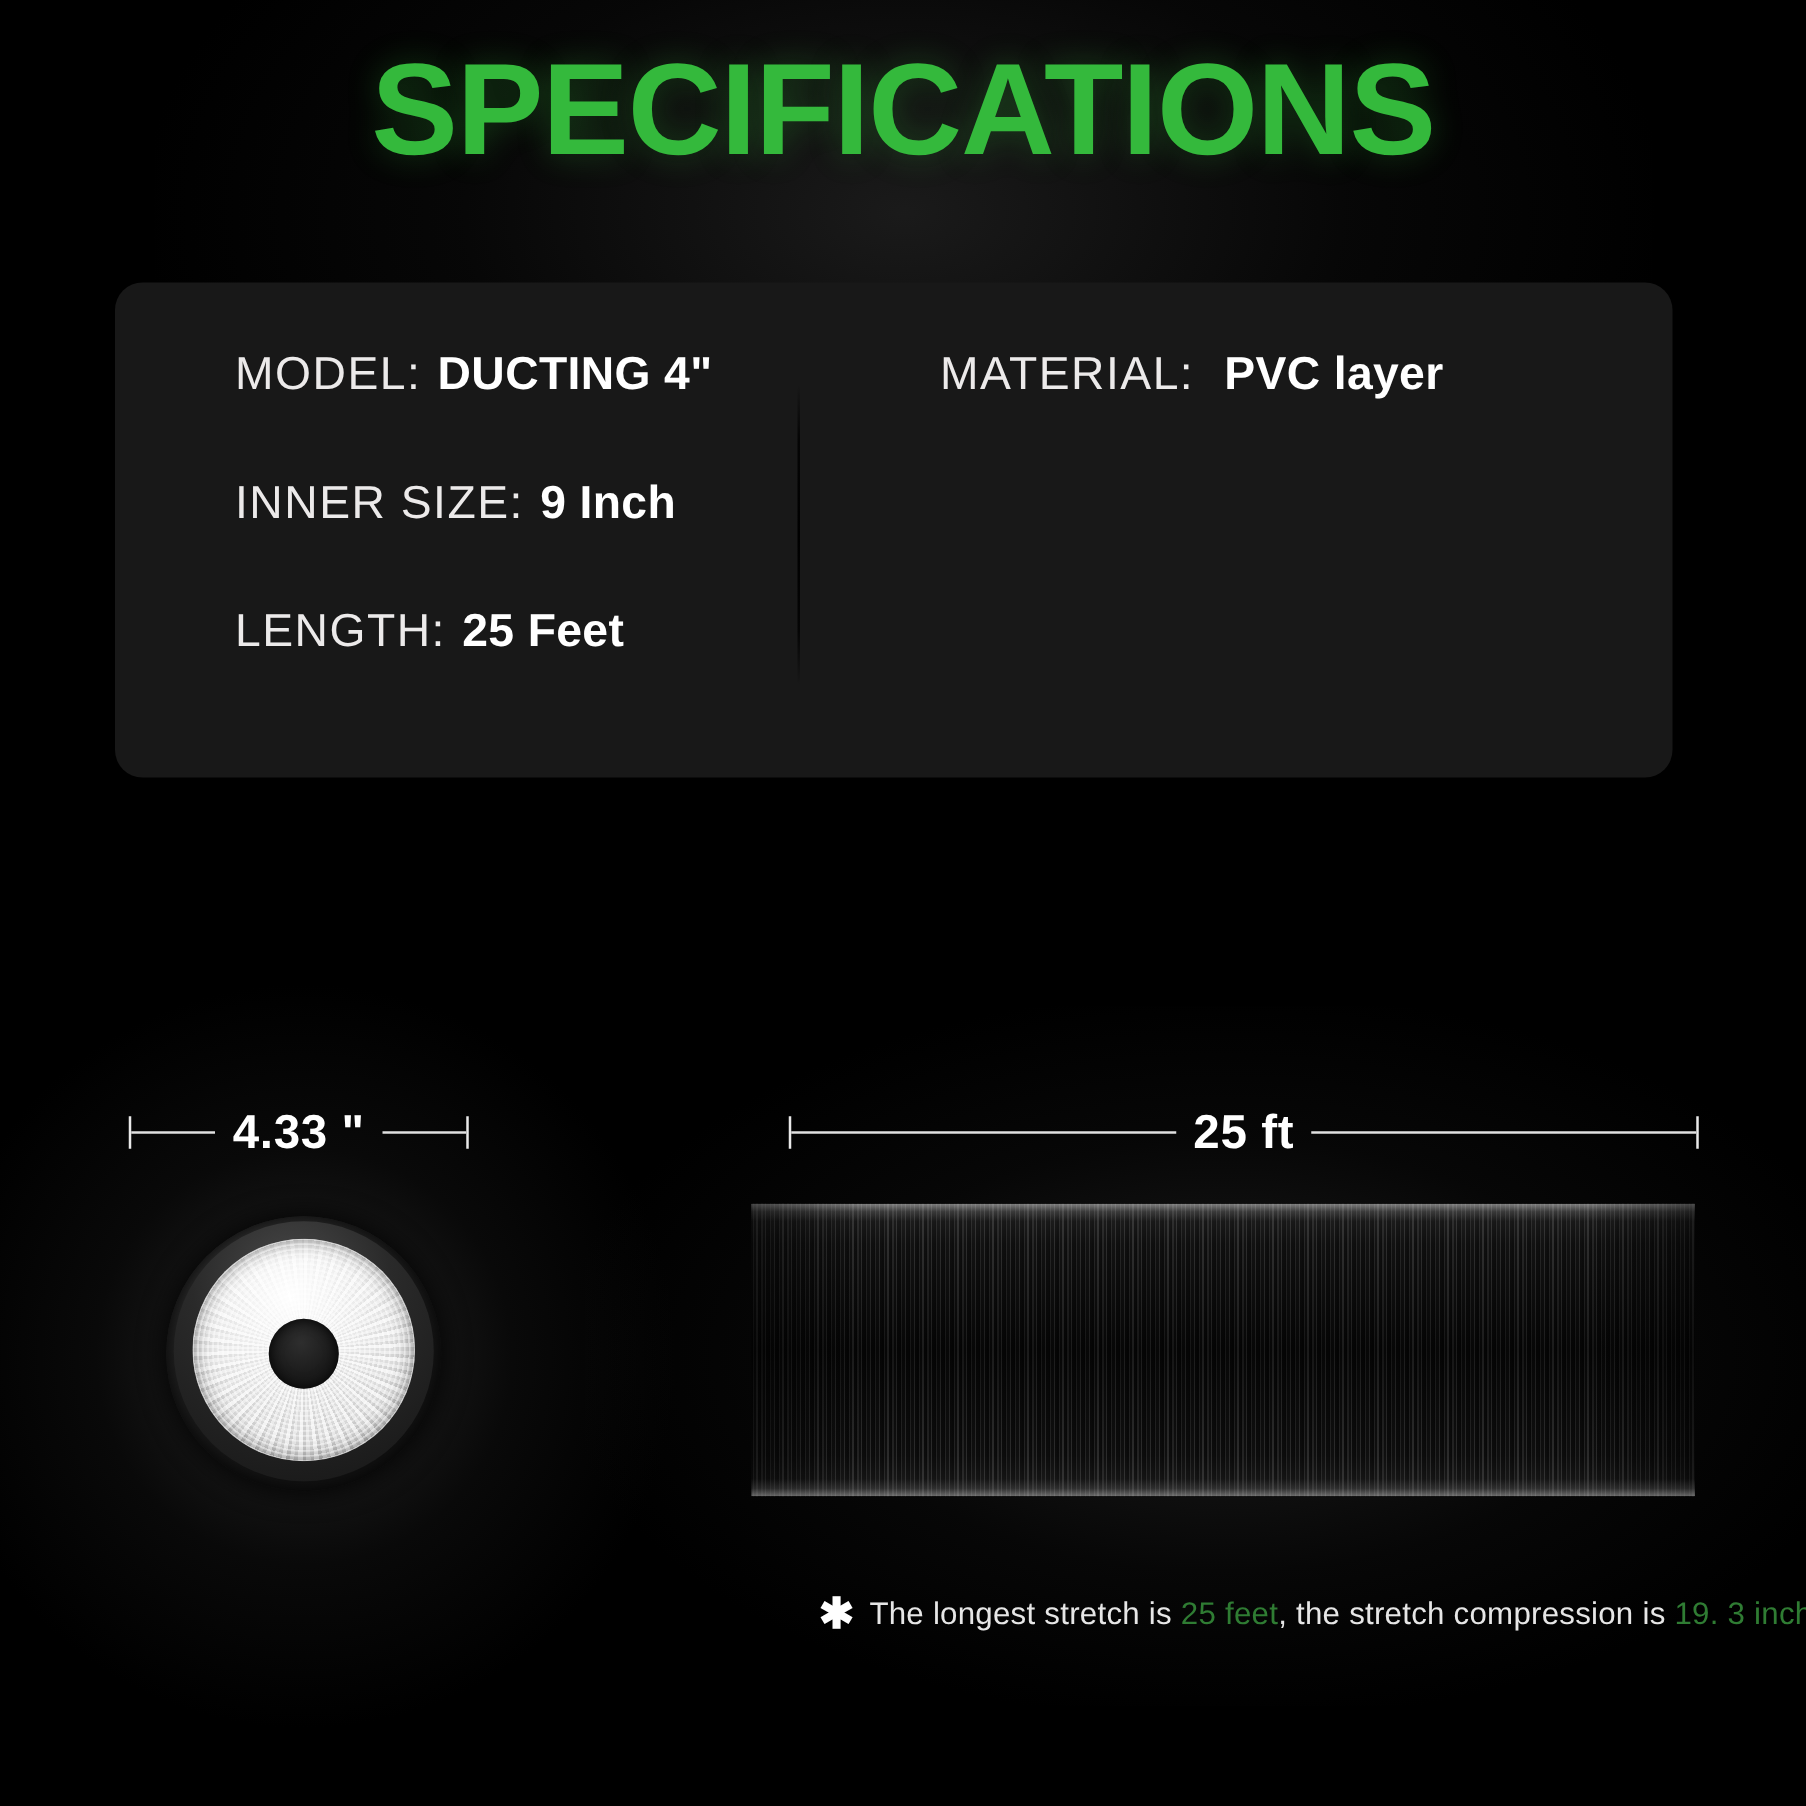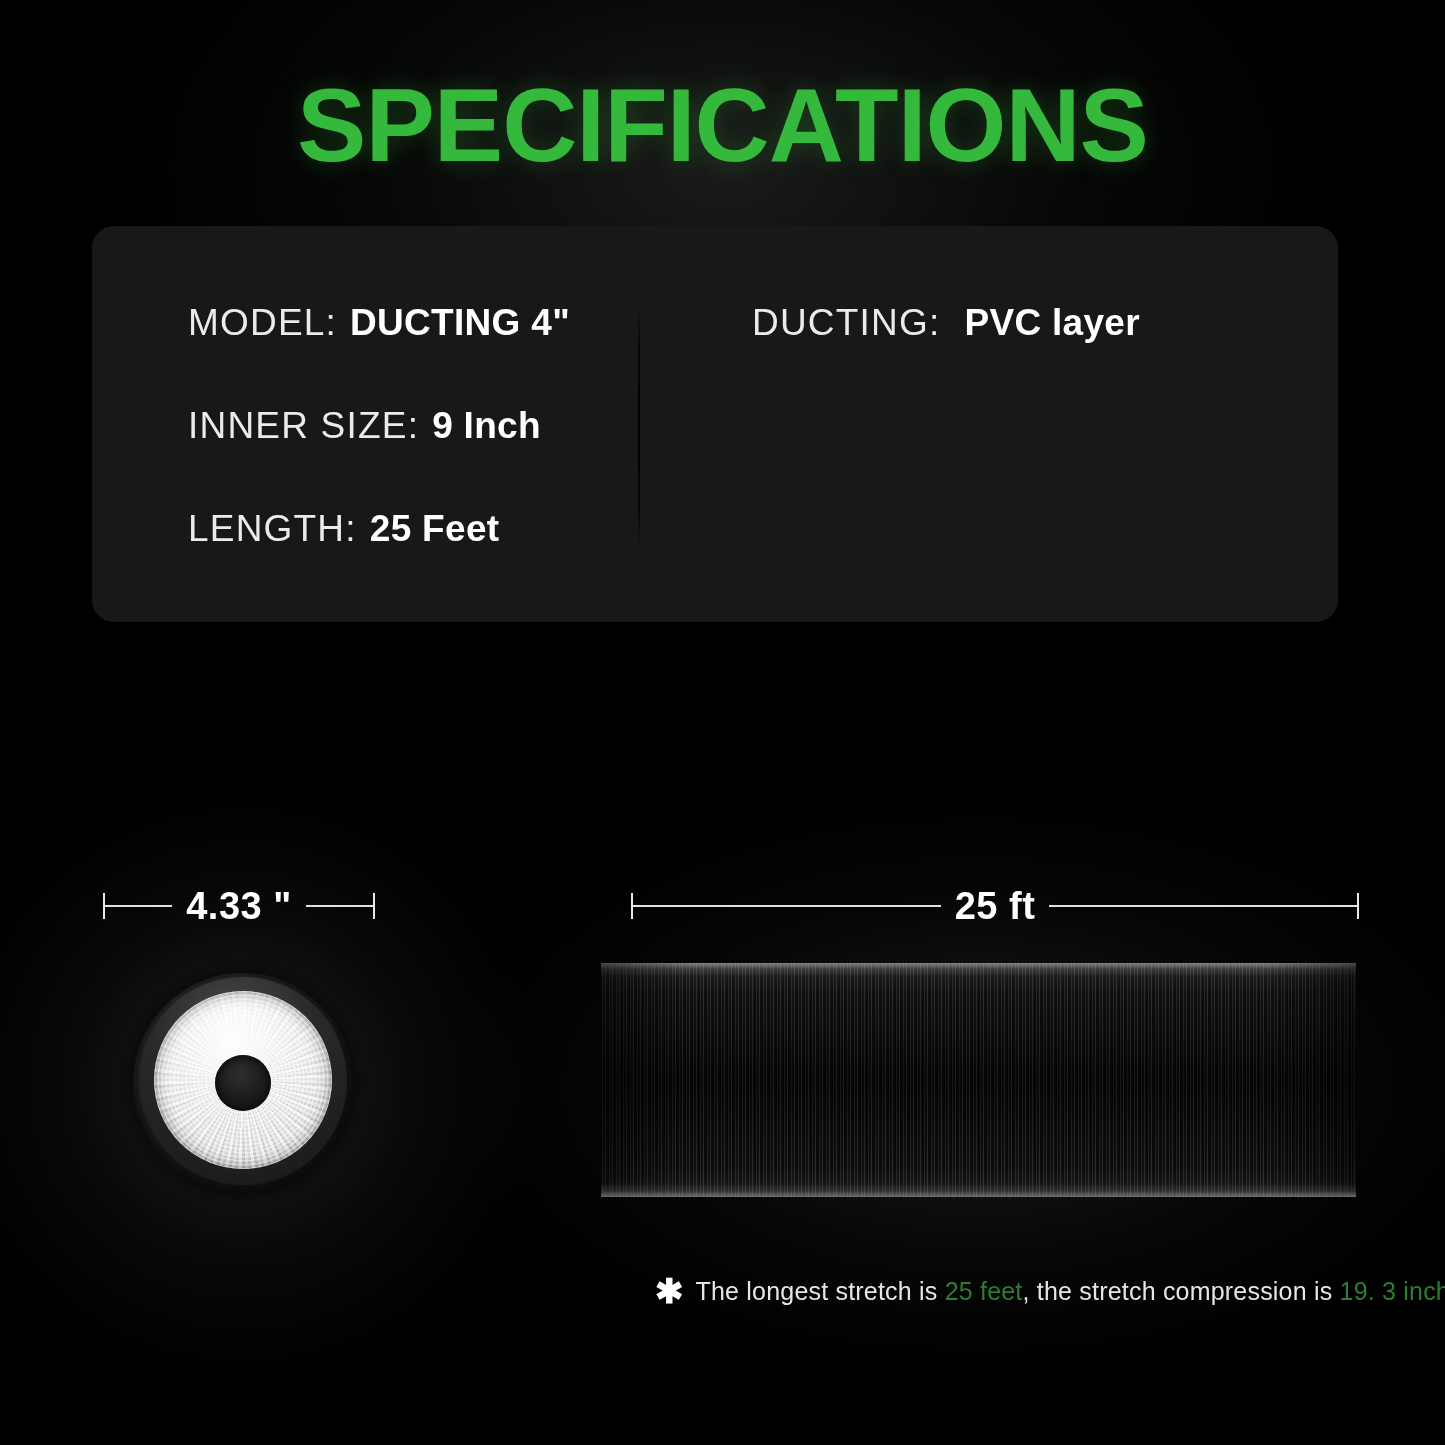--- a/index.html
+++ b/index.html
@@ -45,21 +45,20 @@
   .title {
     position:absolute; left:0; top:36px; width:1445px;
     text-align:center;
     font-size:104px;
     font-weight:bold;
     letter-spacing:-1px;
     line-height:1.0;
     color:#34B93C;
     text-shadow:0 0 26px rgba(52,185,60,0.30);
     white-space:nowrap;
-    margin-top:37px;
   }
 
   
   .spec-card {
     position:absolute;
     left:92px; top:226px;
     width:1246px; height:396px;
     background:#181818;
     border-radius:22px;
   }
@@ -80,21 +79,20 @@
     display:flex;
     align-items:baseline;
     height:103px;
   }
   .spec-label {
     font-size:37px;
     font-weight:300;
     letter-spacing:1.2px;
     color:#eceaea;
     white-space:nowrap;
-    margin-top:24px;
   }
   .spec-value {
     font-size:37px;
     font-weight:bold;
     letter-spacing:0.3px;
     color:#ffffff;
     white-space:nowrap;
     margin-left:13px;
   }
   .col-right .spec-value { margin-left:24px; }
@@ -281,21 +279,21 @@
       <div class="spec-row">
         <span class="spec-label">LENGTH:</span>
         <span class="spec-value">25 Feet</span>
       </div>
 
     </div>
 
     <div class="spec-col col-right">
 
       <div class="spec-row">
-        <span class="spec-label">DUCTING:</span>
+        <span class="spec-label">MATERIAL:</span>
         <span class="spec-value">PVC layer</span>
       </div>
 
 
 
     </div>
   </div>
 
   <div class="dim" id="dim-diameter">
     <div class="dim-cap"></div>

